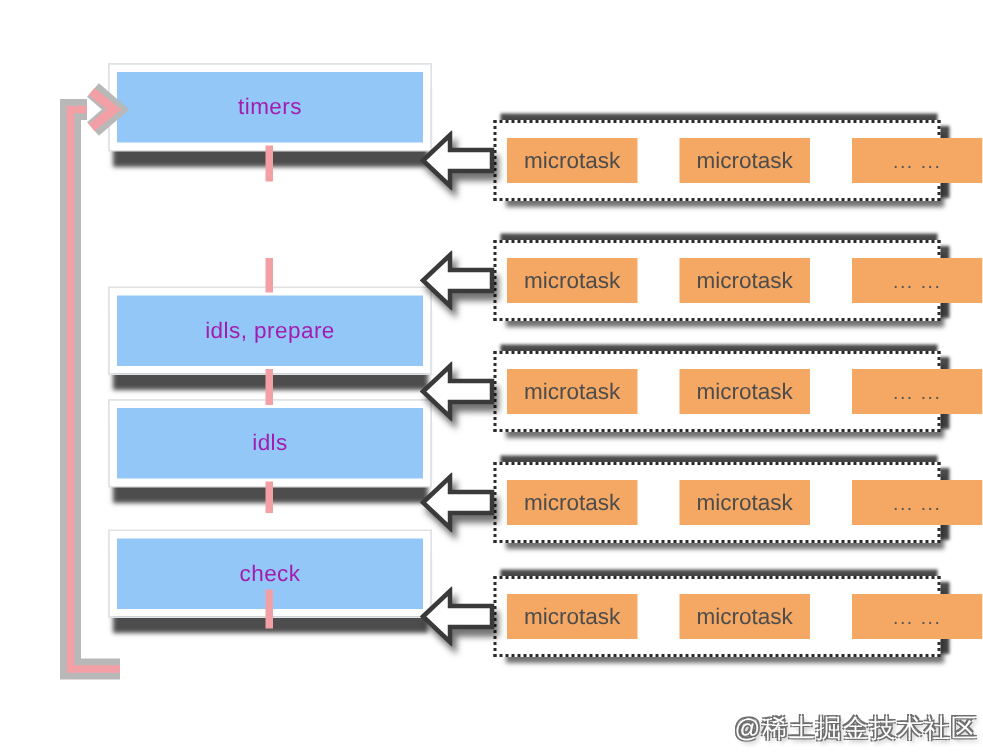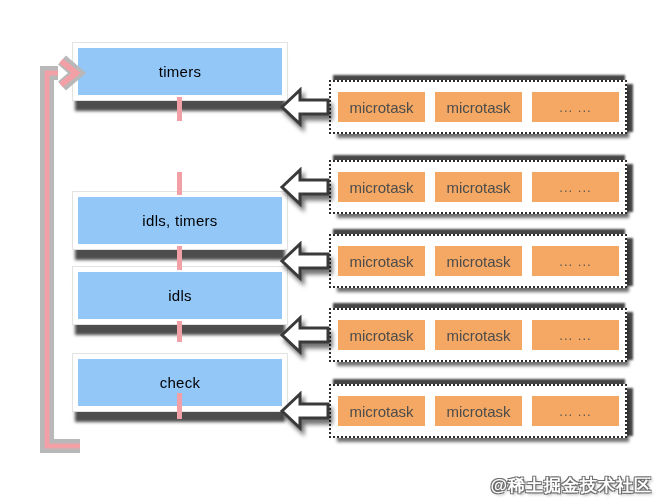--- a/index.html
+++ b/index.html
@@ -9,80 +9,81 @@
     font-family:"Liberation Sans", sans-serif;
   }
   .stage{position:absolute;inset:0;width:655px;height:503px;}
 
   
   .phase-box{
     position:absolute;left:73px;width:214px;height:57px;
     background:#93C7F8;border:5px solid #ffffff;outline:1px solid #e2e2e2;
     box-sizing:border-box;z-index:2;
     display:flex;align-items:center;justify-content:center;
-    font-size:15px;color:#000000;letter-spacing:.3px;
+    font-size:15px;color:#a21caf;letter-spacing:.3px;
     box-shadow:0 13px 3px -2px rgba(38,38,38,.82);
   }
   .phase-box.last{box-shadow:none;}
 
   
   .connector{
     position:absolute;left:177px;width:5px;background:#F2A0A6;z-index:3;
   }
 
   
   .queue{
     position:absolute;left:329px;width:298px;height:54px;
     background:#ffffff;border:2px dotted #2b2b2b;box-sizing:border-box;
     z-index:2;display:flex;align-items:center;padding-left:7px;
     box-shadow:1px -8px 2px -3px rgba(38,38,38,.85),
                9px 1px 2px -3px rgba(38,38,38,.85),
                5px 7px 3px -3px rgba(38,38,38,.65);
+    gap:18px;
   }
   .micro{
     width:87px;height:30px;margin-right:10px;background:#F5A863;
     display:flex;align-items:center;justify-content:center;
     font-size:15px;color:#4c4c4c;flex:none;
   }
   .micro.dots{font-size:13px;color:#555555;letter-spacing:1px;}
 
   
   .block-arrow{
     position:absolute;left:280px;width:50px;height:40px;z-index:4;
   }
   .block-arrow svg{filter:drop-shadow(3px 5px 2px rgba(0,0,0,.55));}
 
   
   .loop-svg{position:absolute;left:0;top:0;z-index:3;pointer-events:none;}
 
   
   .watermark{
     position:absolute;right:3px;bottom:6px;z-index:5;
-    font-size:17px;font-weight:bold;color:#ffffff;letter-spacing:1px;
+    font-size:17px;font-weight:normal;color:#ffffff;letter-spacing:1px;
     text-shadow:1px 1px 0 #6e6e6e,-1px -1px 0 #6e6e6e,1px -1px 0 #6e6e6e,
                 -1px 1px 0 #6e6e6e,2px 2px 3px rgba(0,0,0,.35);
   }
 </style>
 </head>
 <body>
 
 <div class="stage">
 
   <svg class="loop-svg" width="655" height="503" viewBox="0 0 655 503">
     <path d="M80 446 H47 V73 H58" fill="none" stroke-width="14" stroke="#B8B8B8"></path>
     <path d="M62 60 L77 73 L62 86" fill="none" stroke-width="12" stroke="#B8B8B8"></path>
     <path d="M80 446 H47 V73 H58" fill="none" stroke-width="5" stroke="#F2A0A6"></path>
     <path d="M61 61 L76 73 L61 85" fill="none" stroke-width="6" stroke="#F2A0A6"></path>
   </svg>
 
   <div class="phase-box" style="top:43px">
       <span>timers</span>
     </div>
   <div class="phase-box" style="top:192px">
-      <span>idls, timers</span>
+      <span>idls, prepare</span>
     </div>
   <div class="phase-box" style="top:267px">
       <span>idls</span>
     </div>
   <div class="phase-box" style="top:354px">
       <span>check</span>
     </div>
 
   <div class="connector" style="top:97px;height:24px"></div>
   <div class="connector" style="top:172px;height:23px"></div>

